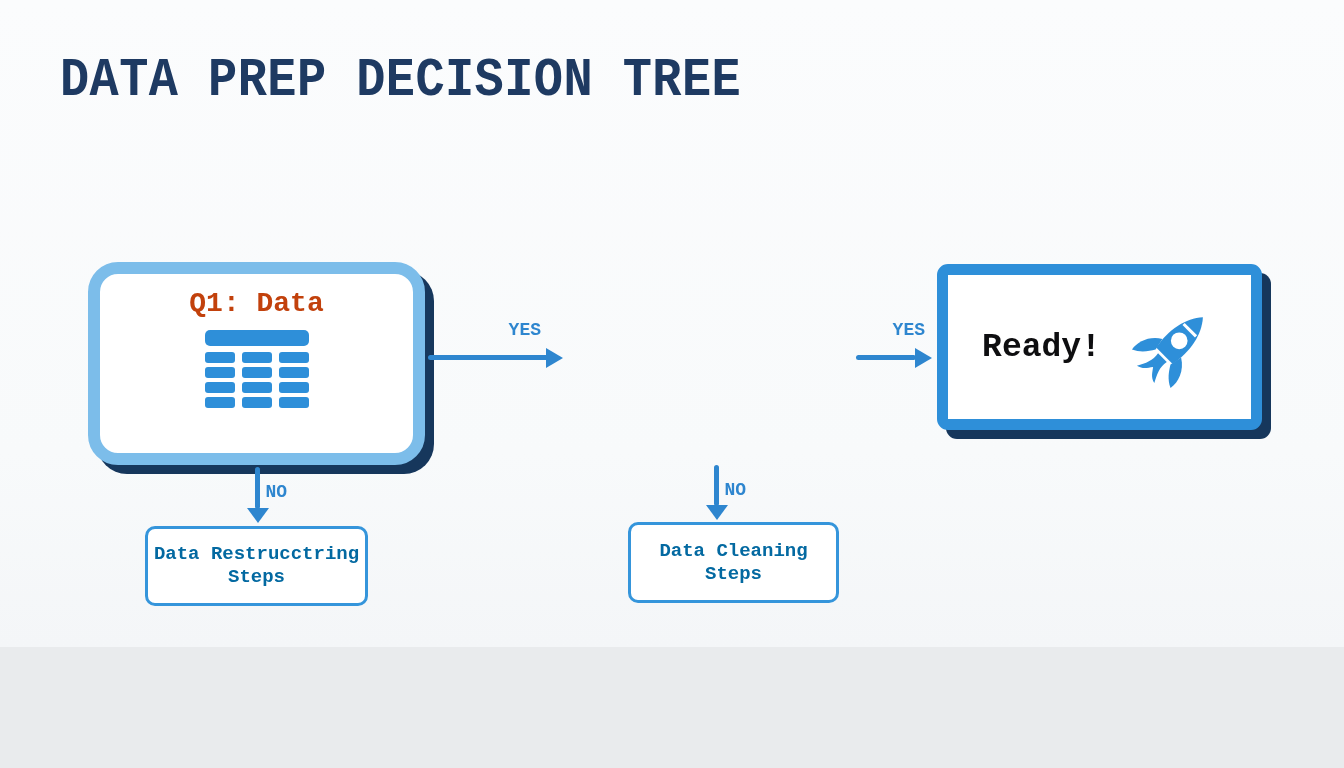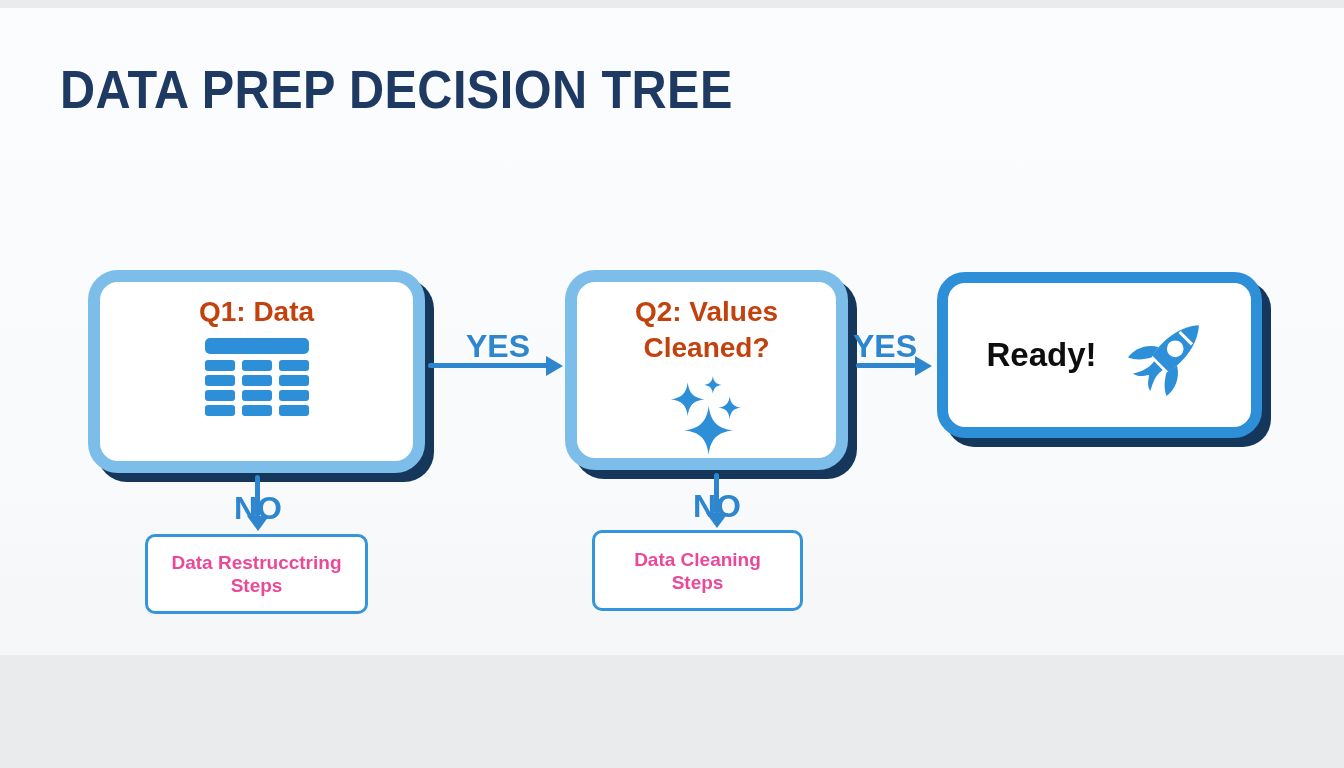--- a/index.html
+++ b/index.html
@@ -1,71 +1,70 @@
 <!DOCTYPE html>
 <html><head>
 <meta charset="utf-8">
 <style>
   * { margin:0; padding:0; box-sizing:border-box; }
   html,body { background:#e9ebed; }
   #canvas {
     position:relative; width:1344px; height:647px;
     background:linear-gradient(180deg,#fbfcfd 0%, #f8fafb 70%, #f4f6f8 100%);
-    font-family:Liberation Sans, sans-serif;
+    font-family:Liberation Mono, monospace;
     overflow:hidden;
-    margin-top:8px;
   }
   .title {
     position:absolute; left:60px; top:50px;
     font-size:54px; font-weight:bold; color:#1e3a62;
     white-space:nowrap; transform:scaleX(0.9); transform-origin:left top;
     letter-spacing:0.5px;
   }
   .node {
     position:absolute; background:#ffffff;
     box-shadow:9px 9px 0 #16375c;
   }
   .node.light { border:12px solid #7cbdea; border-radius:30px; }
-  .node.strong { border:11px solid #2e8fd9; border-radius:28px; }
+  .node.strong { border:11px solid #2e8fd9; border-radius:11px; }
   #node-q1 { left:88px; top:262px; width:337px; height:203px; }
   #node-q2 { left:565px; top:262px; width:283px; height:200px; }
   #node-ready {
     left:937px; top:264px; width:325px; height:166px;
     display:flex; align-items:center; justify-content:center; gap:28px;
   }
   .q-text {
     text-align:center; font-weight:bold; font-size:28px; line-height:36px;
     color:#c2410c; margin-top:12px;
   }
   .ready-text { font-weight:bold; font-size:33px; color:#0e0e10; }
   .node-icon { display:block; margin:8px auto 0; }
   .edge-label {
     position:absolute; font-weight:bold; color:#2e86cf;
-    font-size:32px; text-align:center; z-index:3;
+    font-size:18px; text-align:right; z-index:3;
   }
   .h-line { position:absolute; height:5px; background:#2e86cf; border-radius:3px; z-index:2; }
   .h-head {
     position:absolute; width:0; height:0; z-index:2;
     border-top:10px solid transparent; border-bottom:10px solid transparent;
     border-left:17px solid #2e86cf;
   }
   .v-line { position:absolute; width:5px; background:#2e86cf; border-radius:3px; z-index:1; }
   .v-head {
     position:absolute; width:0; height:0; z-index:1;
     border-left:11px solid transparent; border-right:11px solid transparent;
     border-top:15px solid #2e86cf;
   }
   .outcome {
     position:absolute; background:#ffffff;
     border:3px solid #3595db; border-radius:10px;
     display:flex; flex-direction:column; align-items:center; justify-content:center;
-    text-align:center; font-weight:bold; font-size:19px; line-height:23px; color:#ec4899;
+    text-align:center; font-weight:bold; font-size:19px; line-height:23px; color:#0369a1;
   }
   #outcome-restructure { left:145px; top:526px; width:223px; height:80px; }
-  #outcome-cleaning   { left:592px; top:522px; width:211px; height:81px;text-align:center; }
+  #outcome-cleaning   { left:628px; top:522px; width:211px; height:81px;text-align:center; }
   svg { display:block; }
 </style>
 </head>
 <body>
 
 <div id="canvas">
 
   <div class="title">DATA PREP DECISION TREE</div>
 
   <div class="node light" id="node-q1">
@@ -86,32 +85,20 @@
       <rect x="0" y="67" width="30" height="11" rx="3"></rect>
         <rect x="37" y="67" width="30" height="11" rx="3"></rect>
         <rect x="74" y="67" width="30" height="11" rx="3"></rect>
     </svg>
   </div>
 
   <div class="edge-label" style="left:455px; top:320px; width:86px;">YES</div>
   <div class="h-line" style="left:428px; top:355px; width:120px;"></div>
   <div class="h-head" style="left:546px; top:348px;"></div>
 
-  <div class="node light" id="node-q2">
-    <div class="q-text">
-      <div>Q2: Values</div>
-      <div>Cleaned?</div>
-    </div>
-    <svg class="node-icon" width="86" height="84" viewBox="0 0 100 100" fill="#2e8fd9" aria-hidden="true">
-      <path transform="translate(27,30) scale(0.40)" d="M0,-50 C4,-18 18,-4 50,0 C18,4 4,18 0,50 C-4,18 -18,4 -50,0 C-18,-4 -4,-18 0,-50 Z"></path>
-      <path transform="translate(57,13) scale(0.21)" d="M0,-50 C4,-18 18,-4 50,0 C18,4 4,18 0,50 C-4,18 -18,4 -50,0 C-18,-4 -4,-18 0,-50 Z"></path>
-      <path transform="translate(77,40) scale(0.27)" d="M0,-50 C4,-18 18,-4 50,0 C18,4 4,18 0,50 C-4,18 -18,4 -50,0 C-18,-4 -4,-18 0,-50 Z"></path>
-      <path transform="translate(52,67) scale(0.58)" d="M0,-50 C4,-18 18,-4 50,0 C18,4 4,18 0,50 C-4,18 -18,4 -50,0 C-18,-4 -4,-18 0,-50 Z"></path>
-    </svg>
-  </div>
 
   <div class="edge-label" style="left:845px; top:320px; width:80px;">YES</div>
   <div class="h-line" style="left:856px; top:355px; width:60px;"></div>
   <div class="h-head" style="left:915px; top:348px;"></div>
 
   <div class="node strong" id="node-ready">
     <div class="ready-text">Ready!</div>
     <svg width="88" height="88" viewBox="0 0 100 100" aria-hidden="true">
       <g transform="rotate(45 50 50)" fill="#2e8fd9">
         <path d="M50,2 C63,16 68,40 63,64 L37,64 C32,40 37,16 50,2 Z"></path>

